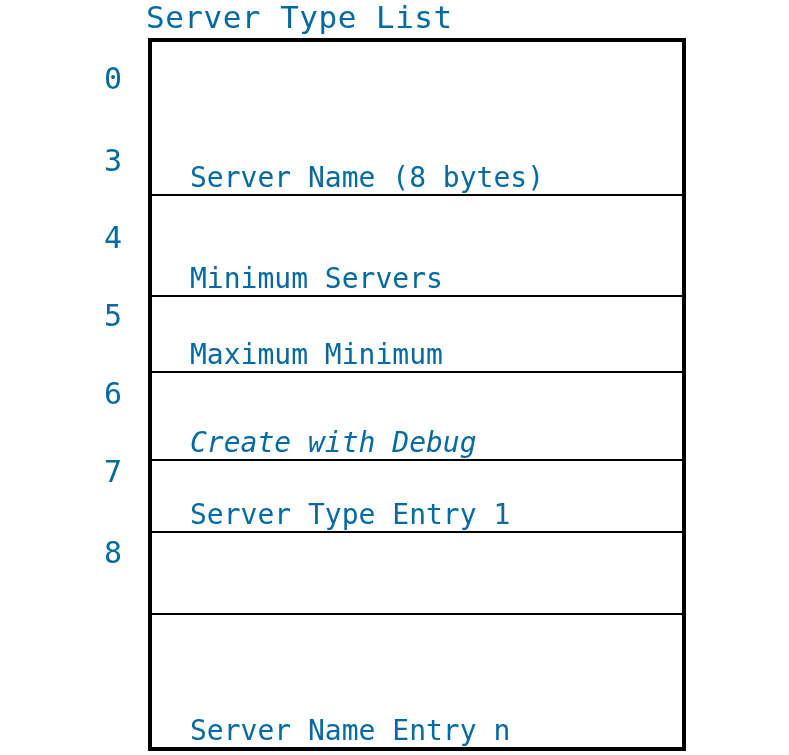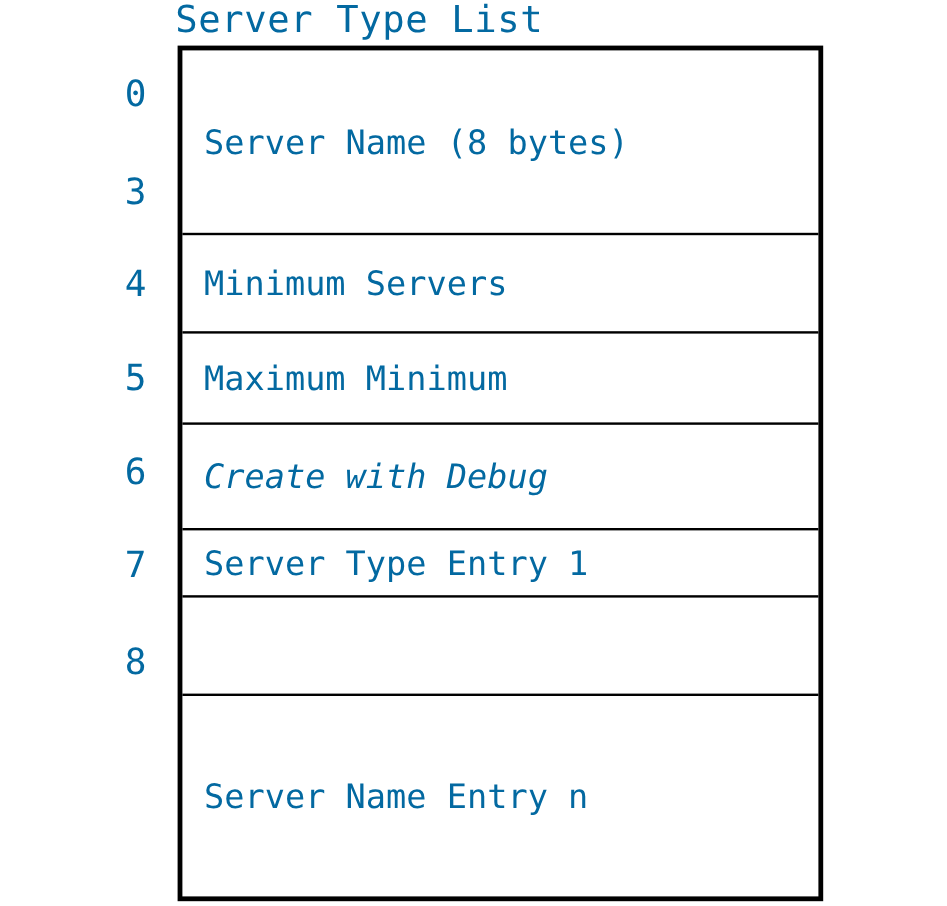--- a/index.html
+++ b/index.html
@@ -34,33 +34,33 @@
     width: 538px;
     height: 713px;
     border: 4px solid #000000;
     box-sizing: border-box;
     display: flex;
     flex-direction: column;
   }
   .row {
     box-sizing: border-box;
     display: flex;
-    align-items: center;
-    padding-left: 18px;
+    align-items: flex-end;
+    padding-left: 38px;
     font-size: 28px;
     white-space: pre;
     border-bottom: 2px solid #000000;
     flex: 0 0 auto;
   }
   .row.r1 { height: 154px; }
-  .row.r2 { height: 82px; }
+  .row.r2 { height: 101px; }
   .row.r3 { height: 76px; }
   .row.r4 { height: 88px; font-style: italic; }
   .row.r5 { height: 80px; }
-  .row.r6 { height: 56px; }
+  .row.r6 { height: 72px; }
   .row.r7 { height: 82px; }
   .row.r8 { height: auto; flex: 1 1 auto; border-bottom: none; }
   .offset {
     position: absolute;
     left: 0;
     width: 122px;
     text-align: right;
     font-size: 30px;
     line-height: 40px;
     height: 40px;

